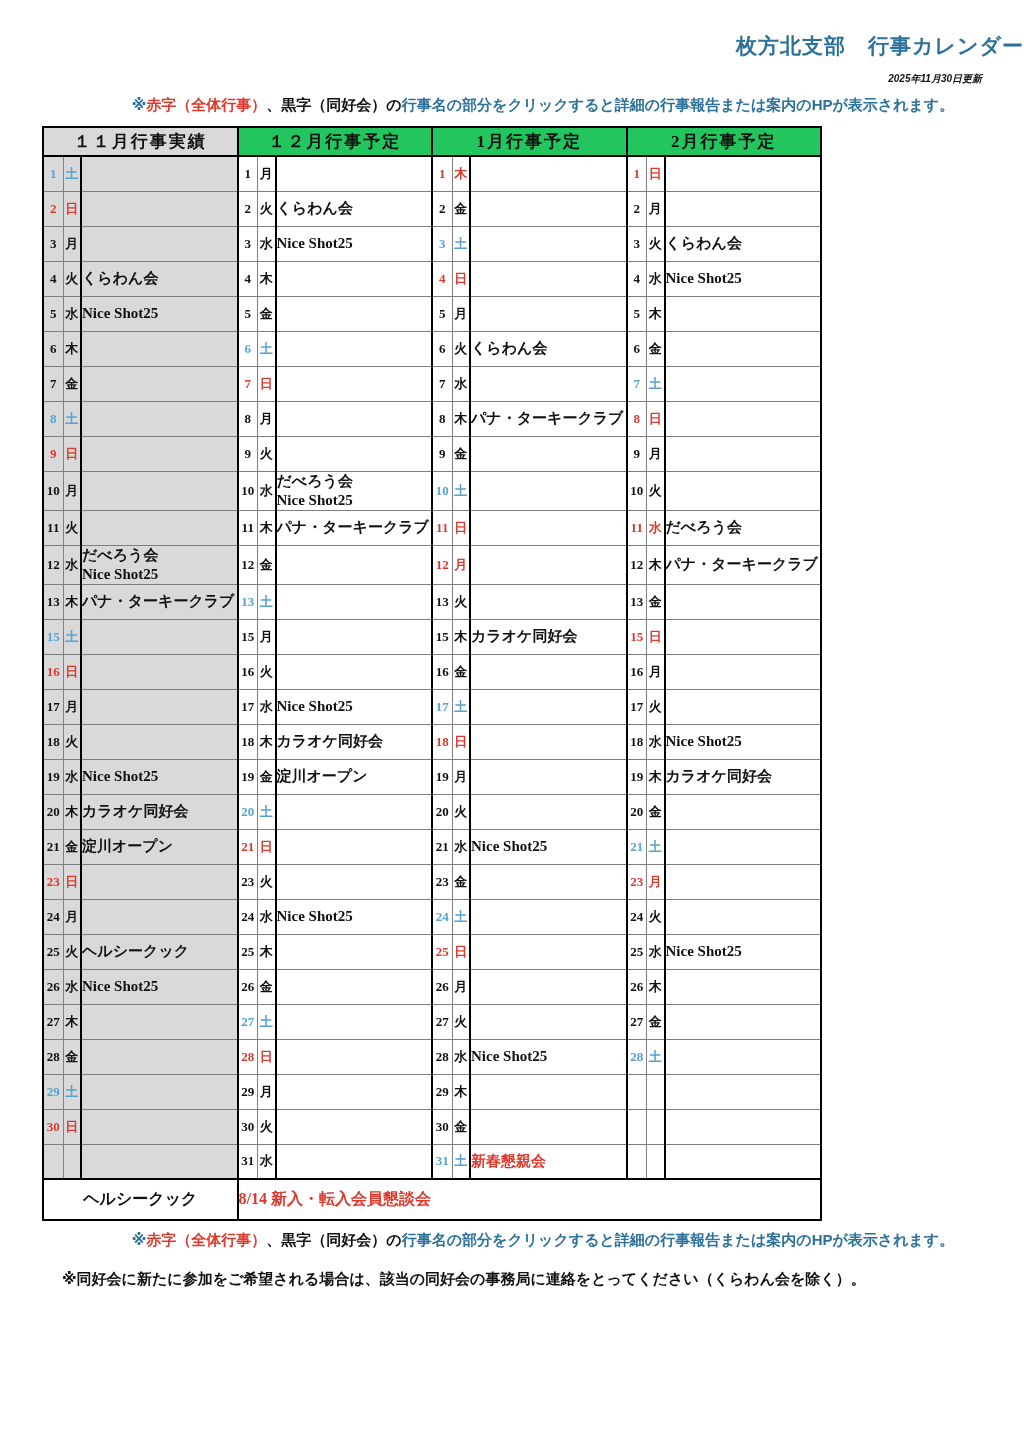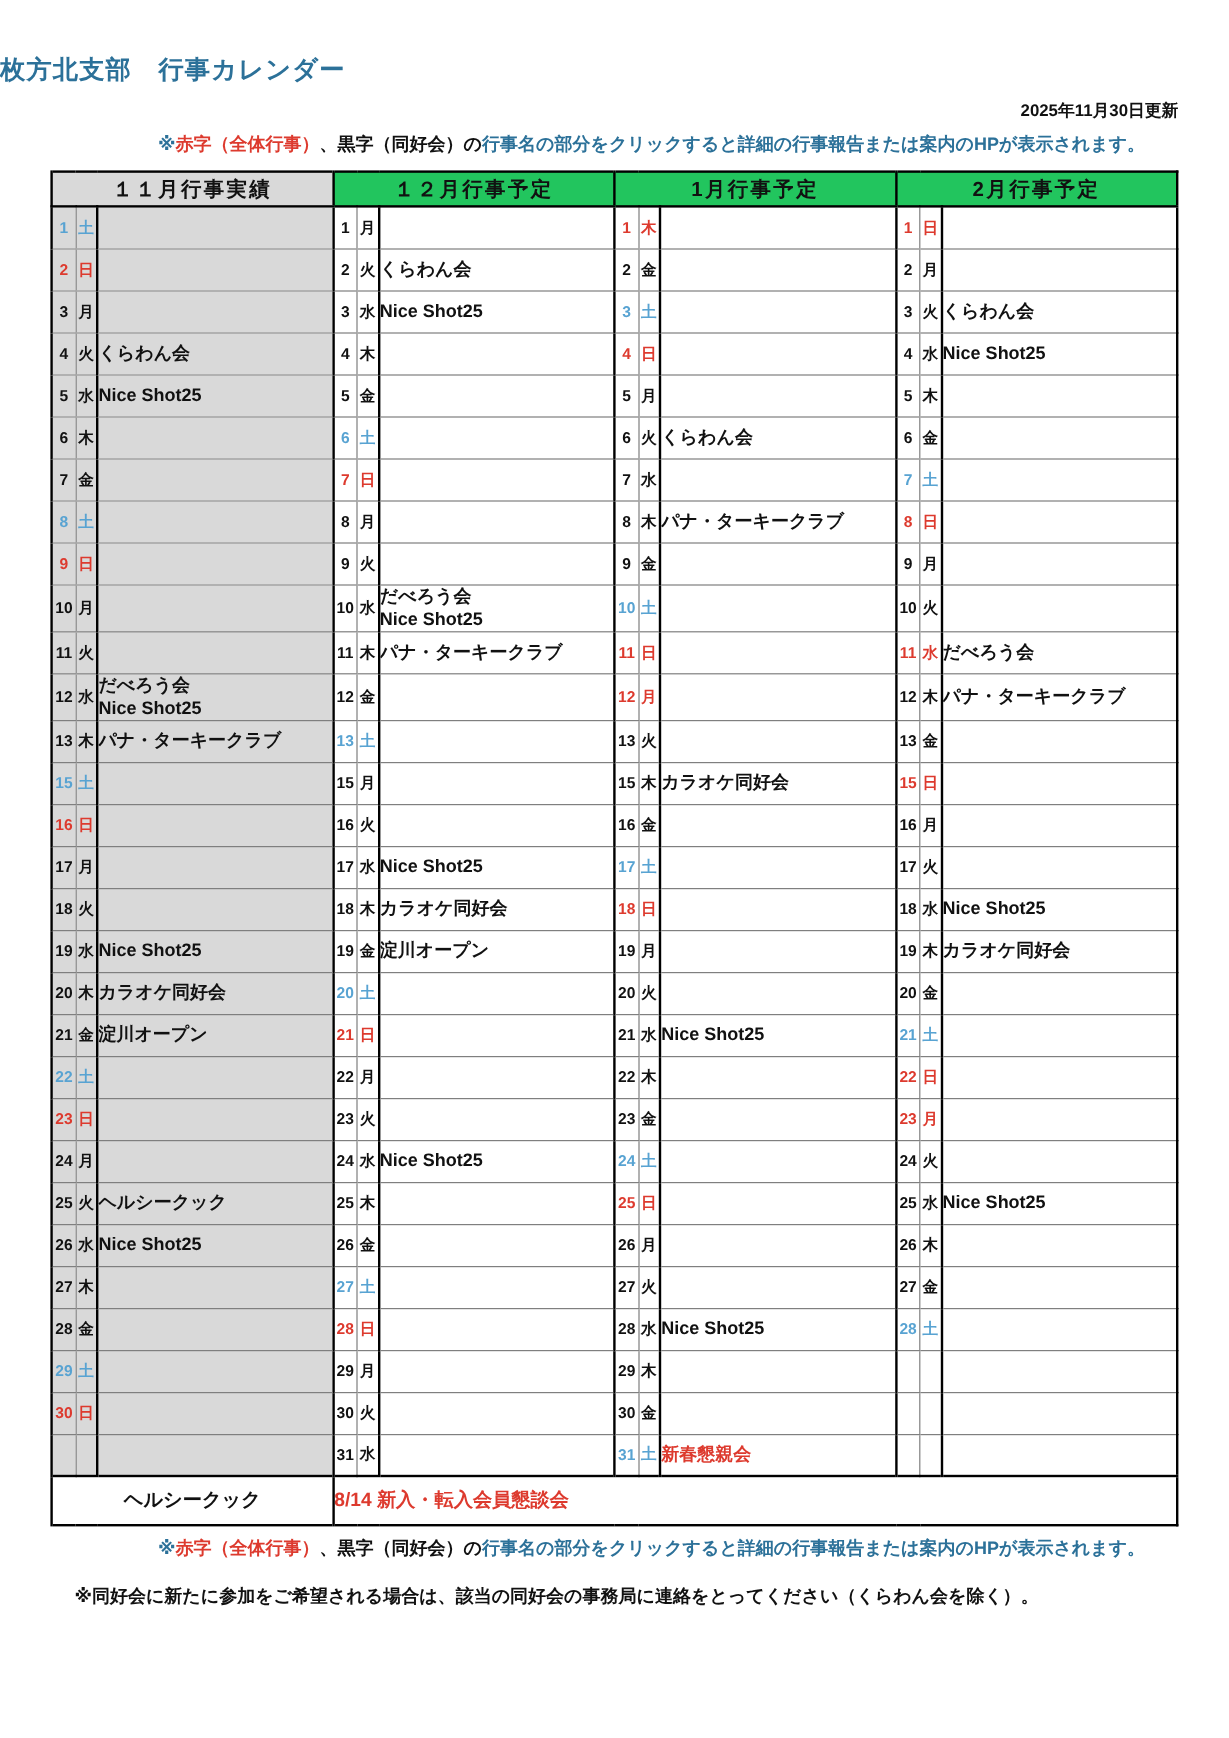--- a/index.html
+++ b/index.html
@@ -10,37 +10,37 @@
     --bl:#7f7f7f;
     --ink:#111111;
   }
   *{box-sizing:border-box;}
   body{
     margin:0;background:#ffffff;width:1024px;height:1448px;overflow:hidden;
     font-family:"Liberation Sans","DejaVu Sans",sans-serif;color:var(--ink);
   }
   .page{position:relative;width:1024px;height:1448px;}
   .title{
-    margin:0;padding-top:44px;text-align:left;
+    margin:0;padding-top:32px;text-align:right;
     font-size:21px;font-weight:bold;color:var(--accent);letter-spacing:1px;
   }
   .updated{
     margin:12px 42px 0 0;text-align:right;
-    font-size:14px;font-weight:bold;color:var(--ink);
+    font-size:10px;font-weight:bold;color:var(--ink);font-style:italic;
   }
   .note{margin:9px 0 0 62px;font-size:15px;font-weight:bold;line-height:20px;text-align:center;}
   .note .n-blue{color:var(--accent);}
   .note .n-red{color:var(--red);}
   .note .n-black{color:var(--ink);}
   .note2{margin:20px 0 0 62px;font-size:15px;font-weight:bold;color:var(--ink);}
 
   table.cal{
-    margin:11px 4px 0 42px;width:940px;
+    margin:11px 4px 0 42px;width:780px;
     border-collapse:collapse;table-layout:fixed;
-    border:2px solid #000;font-weight:bold;
+    border:2px solid #000;font-weight:bold;font-family:Liberation Serif, serif;
   }
   table.cal th{
     height:29px;font-size:17px;letter-spacing:2px;color:var(--ink);
     border:1px solid #000;border-left:2px solid #000;border-bottom:2px solid #000;
     background:#22c55e;padding:0;
   }
   table.cal th.gray{background:var(--gray);}
   table.cal td{
     height:35px;padding:0;vertical-align:middle;overflow:hidden;
     border-top:1px solid var(--bl);border-bottom:1px solid var(--bl);
@@ -413,34 +413,20 @@
           <td class="num c-black">21</td>
           <td class="wd c-black">水</td>
           <td class="ev">
             <div class="evline c-black">Nice Shot25</div>
           </td>
           <td class="num c-blue">21</td>
           <td class="wd c-blue">土</td>
           <td class="ev"></td>
         </tr>
         <tr>
-          <td class="num gray c-blue">22</td>
-          <td class="wd gray c-blue">土</td>
-          <td class="ev gray"></td>
-          <td class="num c-black">22</td>
-          <td class="wd c-black">月</td>
-          <td class="ev"></td>
-          <td class="num c-black">22</td>
-          <td class="wd c-black">木</td>
-          <td class="ev"></td>
-          <td class="num c-red">22</td>
-          <td class="wd c-red">日</td>
-          <td class="ev"></td>
-        </tr>
-        <tr>
           <td class="num gray c-red">23</td>
           <td class="wd gray c-red">日</td>
           <td class="ev gray"></td>
           <td class="num c-black">23</td>
           <td class="wd c-black">火</td>
           <td class="ev"></td>
           <td class="num c-black">23</td>
           <td class="wd c-black">金</td>
           <td class="ev"></td>
           <td class="num c-red">23</td>

